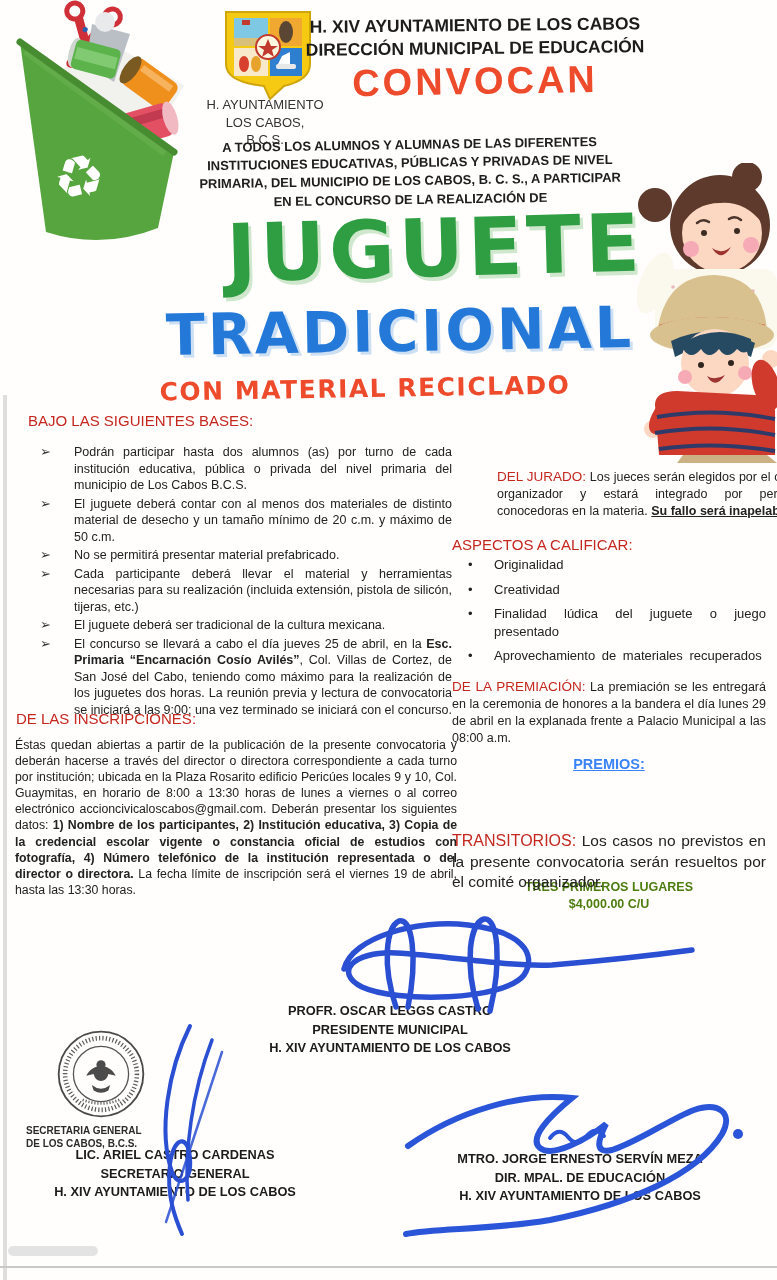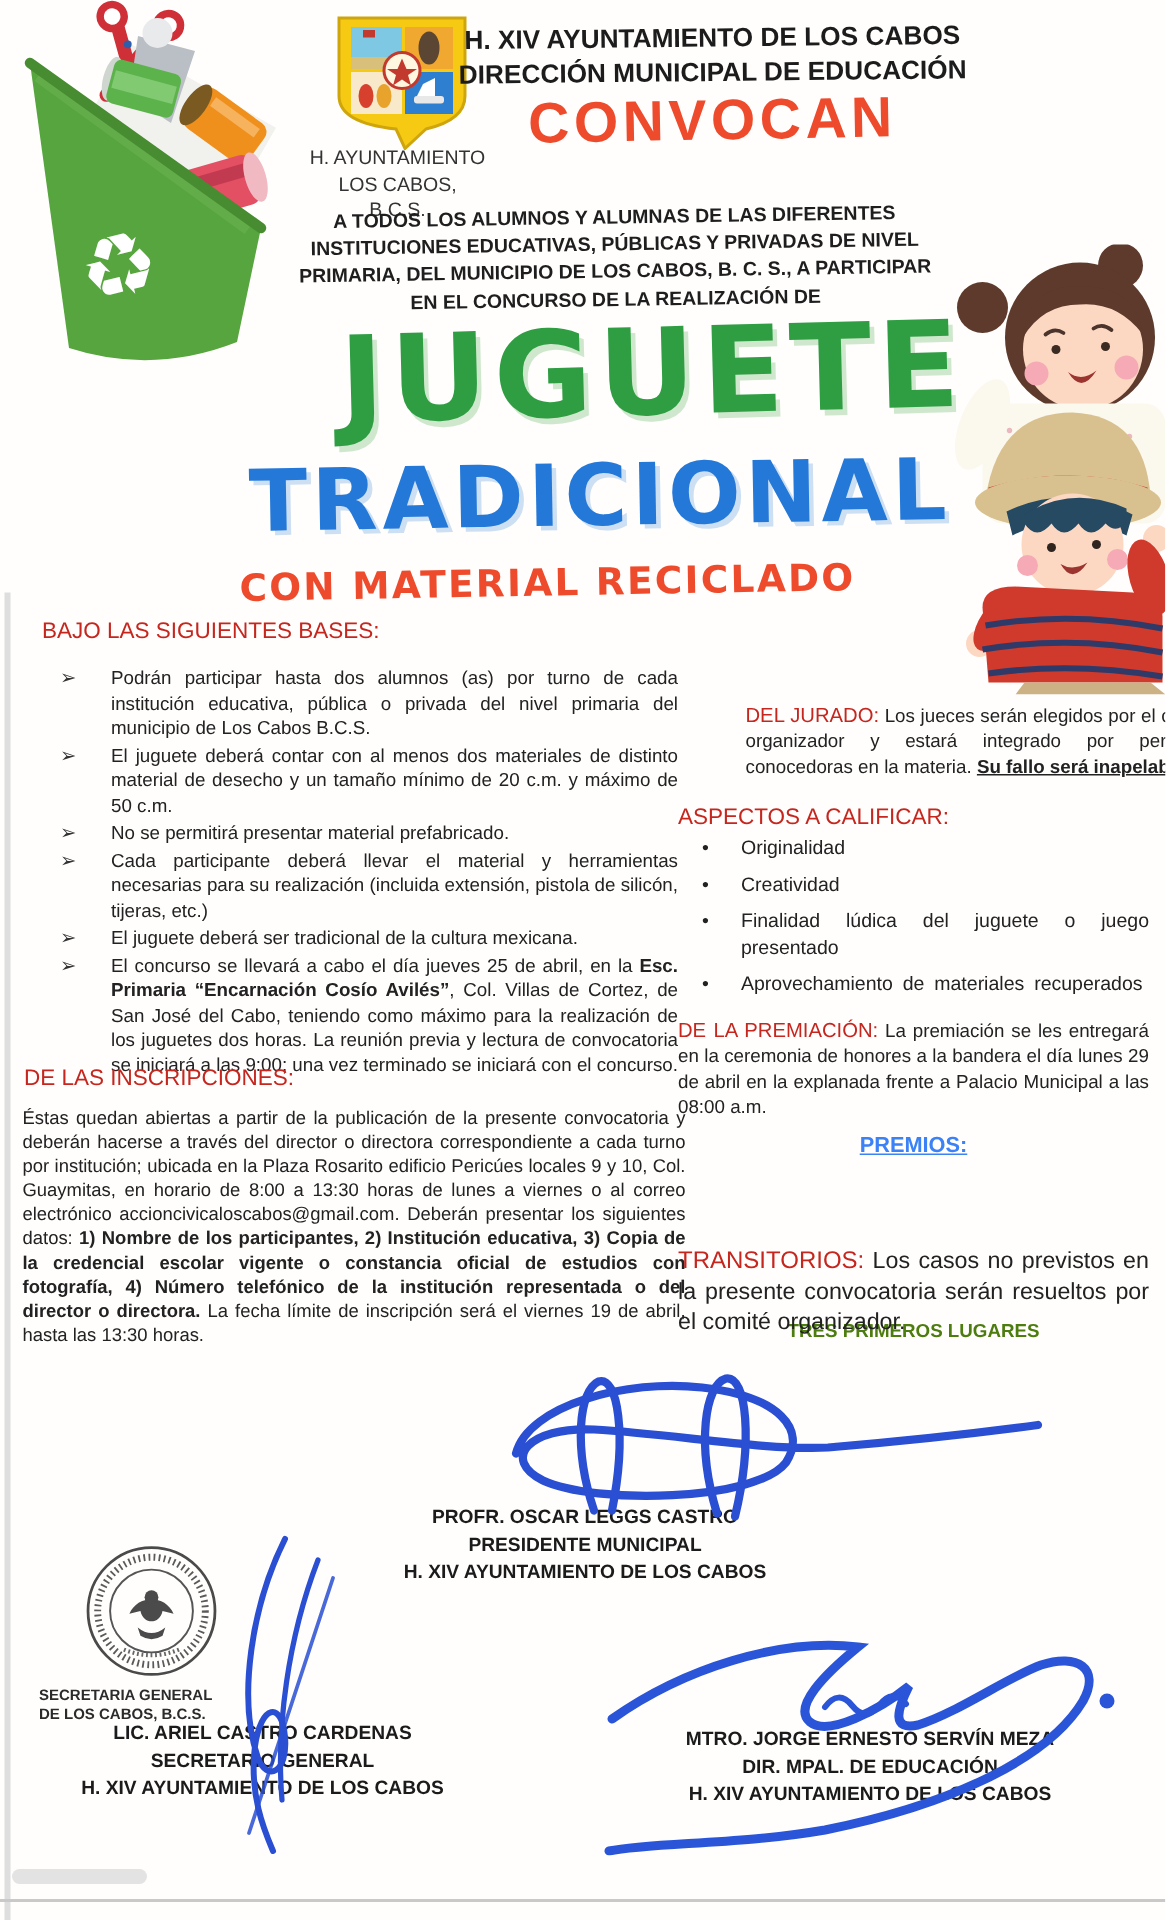--- a/index.html
+++ b/index.html
@@ -222,20 +222,21 @@
     <li><span class="dot">•</span><span>Aprovechamiento de materiales recuperados</span></li>
   </ul>
 
   <div class="abs rc premiacion just">
     <span class="h-red bold h-in">DE LA PREMIACIÓN:</span><span> La premiación se les entregará en la ceremonia de honores a la bandera el día lunes 29 de abril en la explanada frente a Palacio Municipal a las 08:00 a.m.</span>
   </div>
 
   <div class="abs rc center premios-h">PREMIOS:</div>
   <div class="abs rc center premios-lines">
     <div>TRES PRIMEROS LUGARES</div>
+    <div>$4,000.00 C/U</div>
   </div>
 
   <div class="abs rc transitorios just">
     <span class="h-red bold h-in">TRANSITORIOS:</span><span> Los casos no previstos en la presente convocatoria serán resueltos por el comité organizador.</span>
   </div>
 
   <svg class="abs ink" style="left:300px;top:903px;" width="395" height="112" viewBox="0 0 395 112">
     <g stroke="#2a4fd2" stroke-width="5.5" fill="none" stroke-linecap="round">
       <path d="M44,66 C52,34 118,16 168,22 C220,28 238,50 224,72 C204,98 96,100 62,84 C34,70 52,48 96,50 C150,53 208,64 252,62 C300,58 340,54 392,47"></path>
       <path d="M96,104 C82,62 86,24 99,18 C112,14 118,54 108,104"></path>

